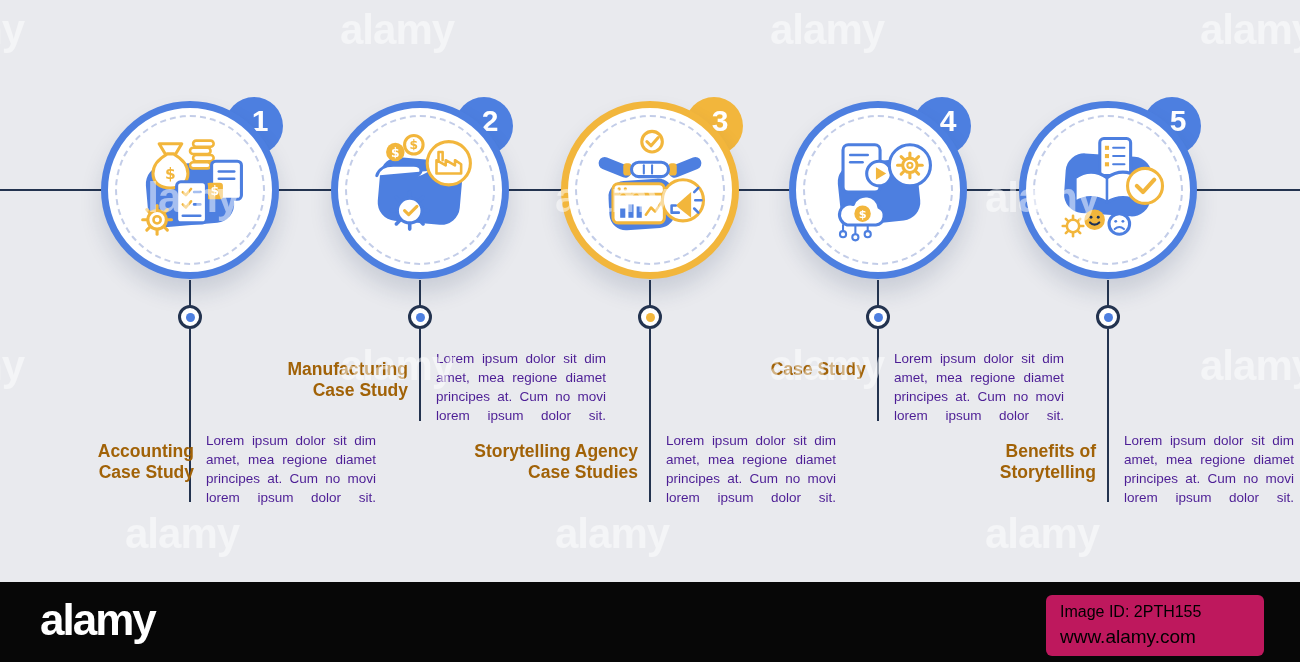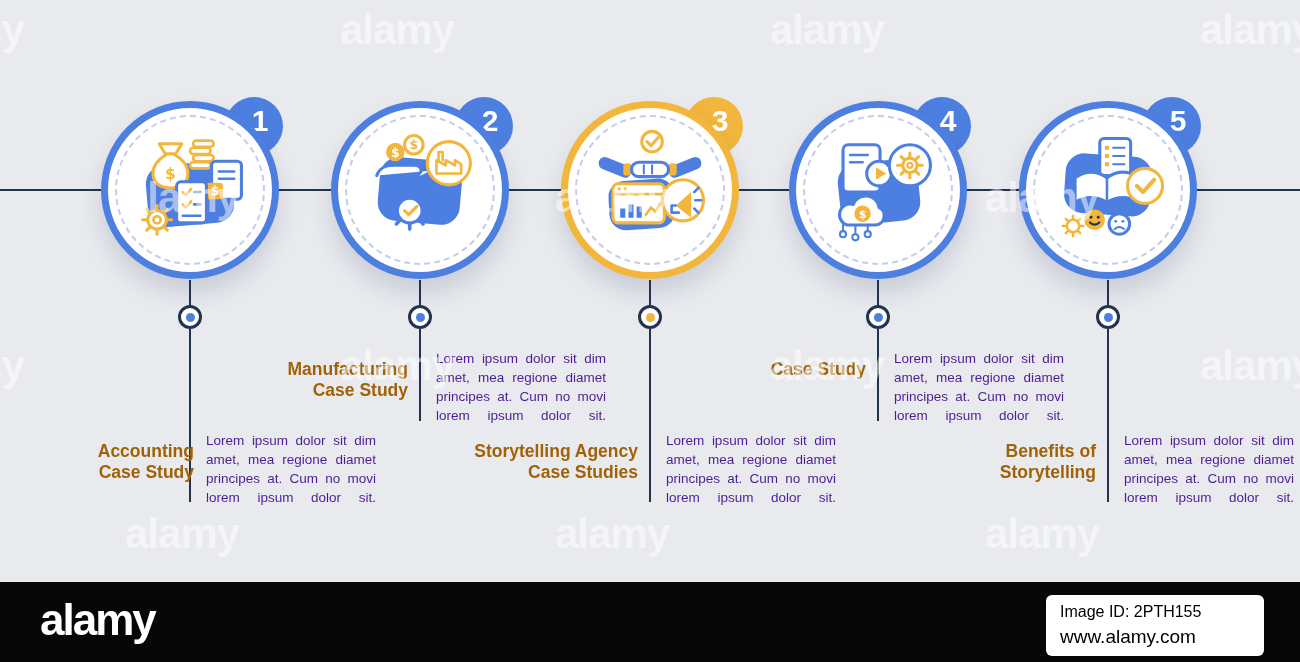--- a/index.html
+++ b/index.html
@@ -47,21 +47,21 @@
     position:absolute;font-size:42px;font-weight:bold;color:rgba(255,255,255,.5);
     letter-spacing:-1px;
   }
 
   .footer{position:absolute;left:0;bottom:0;width:100%;height:80px;background:#070707;z-index:50;}
   .footer-logo{
     position:absolute;left:40px;top:50%;transform:translateY(-54%);
     color:#fff;font-size:44px;font-weight:bold;letter-spacing:-2px;
   }
   .id-box{
-    position:absolute;right:36px;top:13px;background:#ffffff;border-radius:6px;
+    position:absolute;right:36px;top:13px;background:#be185d;border-radius:6px;
     padding:8px 14px;color:#000;min-width:190px;
   }
   .id-line{font-size:16px;margin-bottom:5px;}
   .url-line{font-size:19px;}
 </style>
 </head>
 <body>
 
 <div class="page">
 

